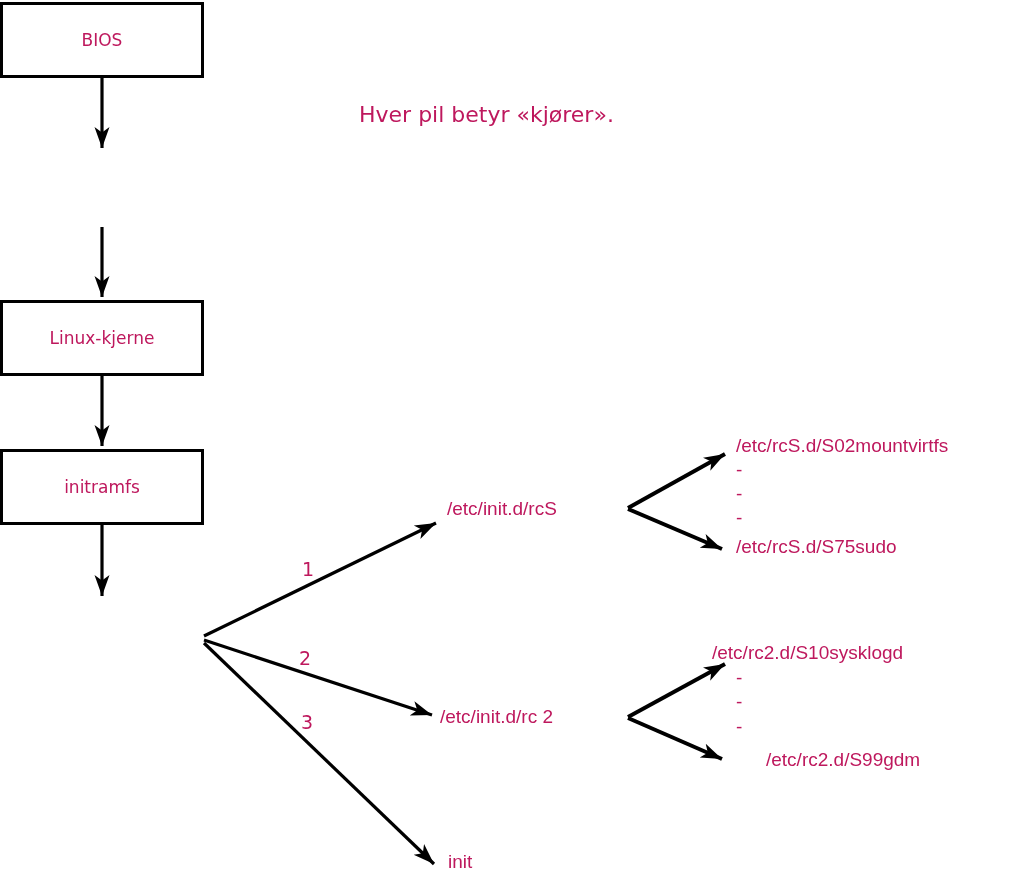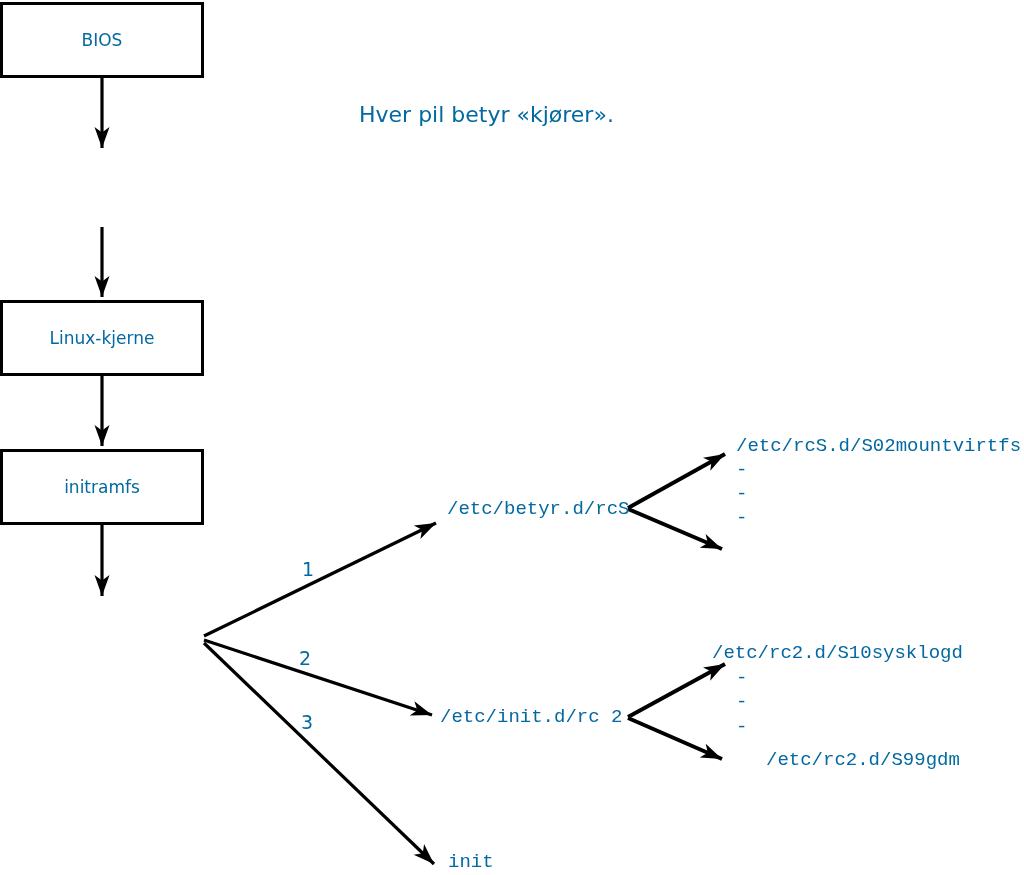--- a/index.html
+++ b/index.html
@@ -5,21 +5,21 @@
   html, body {
     margin: 0;
     padding: 0;
     background: #ffffff;
   }
   .canvas {
     position: relative;
     width: 1024px;
     height: 875px;
     background: #ffffff;
-    color: #0369a1;
+    color: #be185d;
     font-family: "DejaVu Sans", sans-serif;
     overflow: hidden;
   }
   .lines-layer {
     position: absolute;
     left: 0;
     top: 0;
     width: 1024px;
     height: 875px;
   }
@@ -45,21 +45,21 @@
     line-height: 22px;
     white-space: pre;
   }
   .branch-num {
     position: absolute;
     font-size: 19px;
     line-height: 22px;
   }
   .mono {
     position: absolute;
-    font-family: Liberation Mono, monospace;
+    font-family: Liberation Sans, sans-serif;
     font-size: 19px;
     line-height: 22px;
     white-space: pre;
   }
 </style>
 </head>
 <body>
 
 <div class="canvas">
 
@@ -95,28 +95,29 @@
   <div class="node-box" style="top:300px">
     <span>Linux-kjerne</span>
   </div>
 
   <div class="caption">Hver pil betyr «kjører».</div>
 
   <div class="branch-num" style="left:302px; top:558px">1</div>
   <div class="branch-num" style="left:299px; top:647px">2</div>
   <div class="branch-num" style="left:301px; top:711px">3</div>
 
-  <div class="mono" style="left:447px; top:498px">/etc/betyr.d/rcS</div>
+  <div class="mono" style="left:447px; top:498px">/etc/init.d/rcS</div>
   <div class="mono" style="left:440px; top:706px">/etc/init.d/rc 2</div>
   <div class="mono" style="left:448px; top:851px">init</div>
 
   <div class="mono" style="left:736px; top:435px">/etc/rcS.d/S02mountvirtfs</div>
   <div class="mono" style="left:736px; top:459px">-</div>
   <div class="mono" style="left:736px; top:483px">-</div>
   <div class="mono" style="left:736px; top:507px">-</div>
+  <div class="mono" style="left:736px; top:536px">/etc/rcS.d/S75sudo</div>
 
   <div class="mono" style="left:712px; top:642px">/etc/rc2.d/S10sysklogd</div>
   <div class="mono" style="left:736px; top:667px">-</div>
   <div class="mono" style="left:736px; top:691px">-</div>
   <div class="mono" style="left:736px; top:716px">-</div>
   <div class="mono" style="left:766px; top:749px">/etc/rc2.d/S99gdm</div>
 
 </div>
 
 </body></html>

